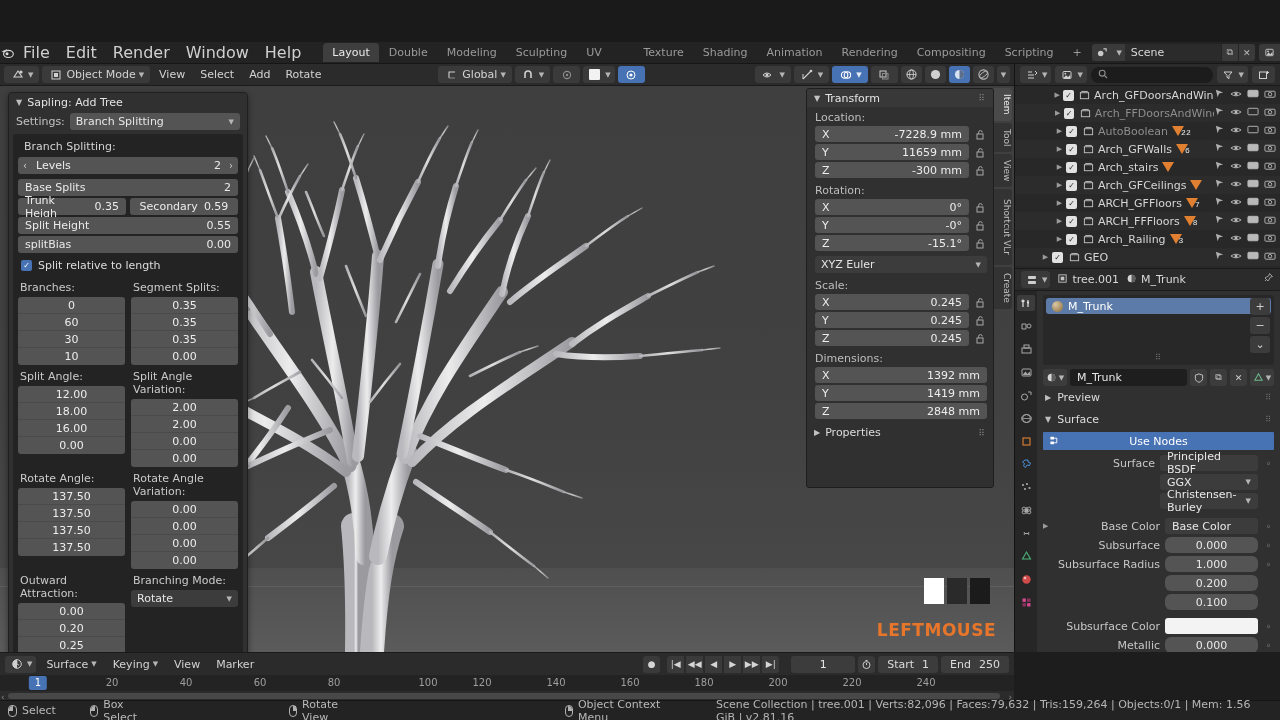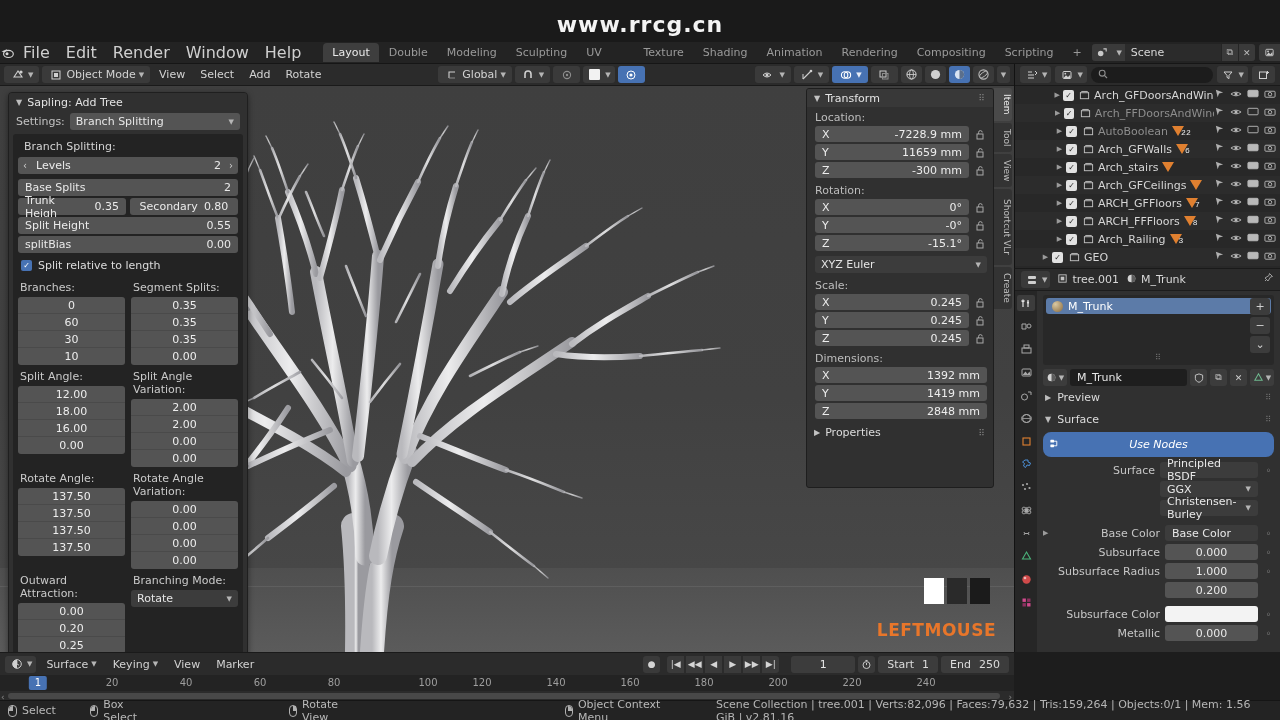--- a/index.html
+++ b/index.html
@@ -191,28 +191,28 @@
     justify-content:center; color:#d0d0d0; font-size:11px;}
   .mat-name-row{ display:flex; align-items:center; gap:3px; margin-top:4px;}
   .mn-icon{ width:24px;height:17px; background:#3c3c3c; border-radius:3px; display:flex;
     align-items:center; justify-content:center; gap:2px; color:#d0d0d0; font-size:9px;}
   .mn-field{ flex:1; height:17px; background:#1e1e1e; border-radius:3px; display:flex;
     align-items:center; padding:0 7px; color:#e6e6e6; font-size:11px;}
   .mn-btn{ width:17px;height:17px;background:#3c3c3c;border-radius:3px;display:flex;
     align-items:center;justify-content:center;color:#cfcfcf;font-size:9px;}
   .p-acc{ display:flex; align-items:center; gap:6px; padding:5px 2px 4px 2px; color:#dcdcdc; font-size:11px;}
   .p-grip{ margin-left:auto; color:#6f6f6f; font-size:8px; letter-spacing:1px;}
-  .usenodes{ height:25px; background:#4772b3; border-radius:8px; display:flex; align-items:center;
-    justify-content:center; color:#fff; font-size:11px; position:relative; margin:2px 0 5px 0;font-style:italic;}
+  .usenodes{ height:18px; background:#4772b3; border-radius:1px; display:flex; align-items:center;
+    justify-content:center; color:#fff; font-size:11px; position:relative; margin:2px 0 5px 0;}
   .usenodes .ico{ position:absolute; left:6px; color:#fff; font-size:10px;}
   .prow{ display:flex; align-items:center; gap:5px; margin-bottom:3px; }
   .plabel{ width:112px; text-align:right; color:#c6c6c6; font-size:11px; }
   .pfield{ flex:1; height:16px; background:#3c3c3c; border-radius:3px; display:flex;
     align-items:center; padding:0 7px; color:#e8e8e8; font-size:11px;}
-  .pfield.slider{ background:#545454; justify-content:center;}
+  .pfield.slider{ background:#545454; justify-content:center;border-radius:6px;}
   .pfield.white{ background:#f3f3f3; }
   .pdot{ width:11px; color:#b0b0b0; font-size:10px; text-align:center; }
   .ptri{ width:8px; color:#9b9b9b; font-size:7px; }
 
   
   .timeline{ position:absolute; left:0; top:652px; width:1014px; height:48px; background:#2b2b2b;
     border-top:1px solid #1a1a1a; }
   .tl-header{ height:22px; display:flex; align-items:center; gap:4px; padding:0 5px; background:#2b2b2b;}
   .tl-mid{ margin-left:auto; display:flex; align-items:center; gap:2px; }
   .tl-pbtn{ width:17px;height:17px; background:#3a3a3a; display:flex; align-items:center;
@@ -250,21 +250,20 @@
   .wm-top{ left:50%; top:12px; transform:translateX(-50%); color:#fff; font-size:22px;
     font-family:"DejaVu Sans", sans-serif; letter-spacing:1px; opacity:.95;}
   .wm-band{ position:absolute; left:0; top:0; width:1280px; height:42px; background:#1a1a1a;}
 </style>
 </head>
 <body>
 
 <div class="app">
 
   <div class="wm-band"></div>
-  <div class="wm wm-top">www.rrcg.cn</div>
 
   <div class="topbar">
     <div class="blender-logo">
       <svg width="15" height="15" viewBox="0 0 16 16">
           <ellipse cx="9" cy="9.5" rx="5.2" ry="3.8" fill="none" stroke="#d8d8d8" stroke-width="1.2"></ellipse>
           <circle cx="7.5" cy="9.3" r="1.6" fill="#d8d8d8"></circle>
           <path d="M1.5 7 L8 4.2 L5 7.6 Z" fill="#d8d8d8"></path>
         </svg>
     </div>
     <div class="menu-item">File</div>
@@ -614,21 +613,21 @@
       </div>
       <div class="row2">
         <div class="num center">
           <span class="lbl">Trunk Heigh</span>
           <span style="width:5px"></span>
           <span class="val">0.35</span>
         </div>
         <div class="num center">
           <span class="lbl">Secondary</span>
           <span style="width:6px"></span>
-          <span class="val">0.80</span>
+          <span class="val">0.59</span>
         </div>
       </div>
       <div class="num">
         <span class="lbl">Split Height</span>
         <span class="val">0.55</span>
       </div>
       <div class="num">
         <span class="lbl">splitBias</span>
         <span class="val">0.00</span>
       </div>
@@ -1476,20 +1475,28 @@
         <span class="pdot">◦</span>
       </div>
       <div class="prow">
         <span class="ptri"></span>
         <span class="plabel" style="width:104px"></span>
         <span class="pfield slider">
             <span>0.200</span>
           </span>
         <span class="pdot"></span>
       </div>
+      <div class="prow">
+        <span class="ptri"></span>
+        <span class="plabel" style="width:104px"></span>
+        <span class="pfield slider">
+            <span>0.100</span>
+          </span>
+        <span class="pdot"></span>
+      </div>
       <div style="height:5px"></div>
       <div class="prow">
         <span class="ptri"></span>
         <span class="plabel" style="width:104px">Subsurface Color</span>
         <span class="pfield white"></span>
         <span class="pdot">◦</span>
       </div>
       <div class="prow">
         <span class="ptri"></span>
         <span class="plabel" style="width:104px">Metallic</span>

